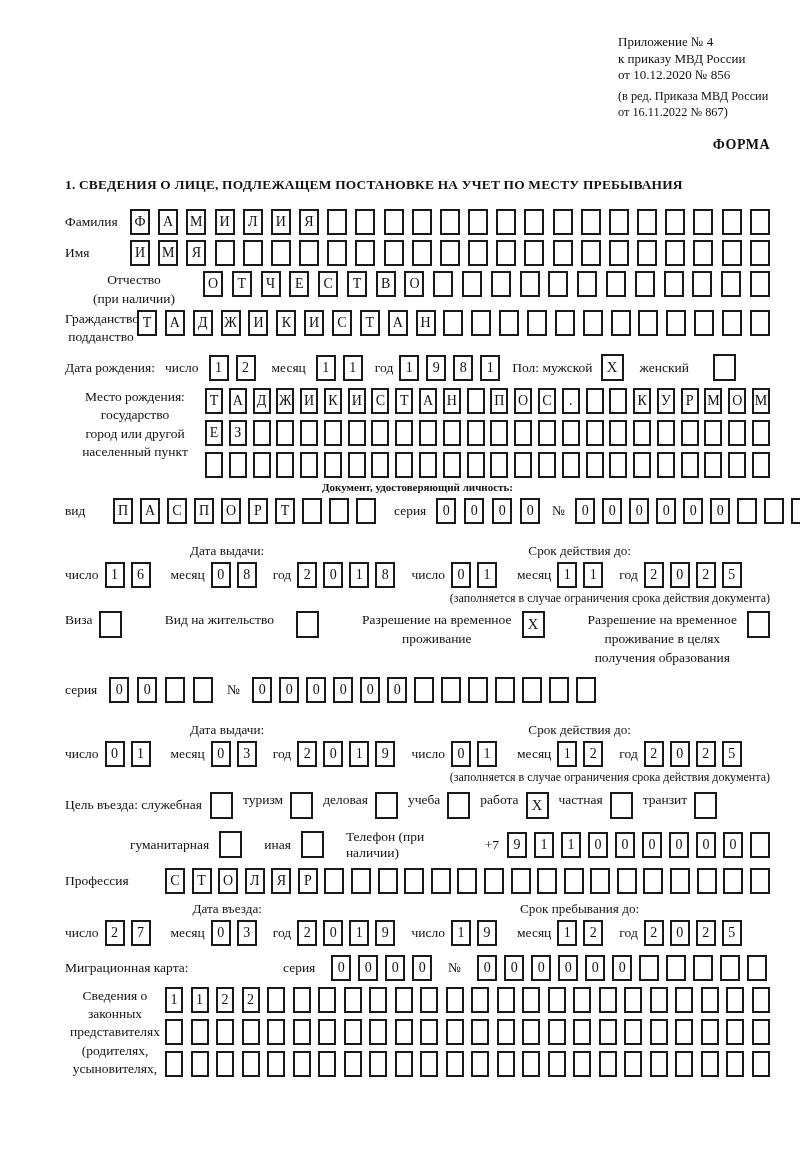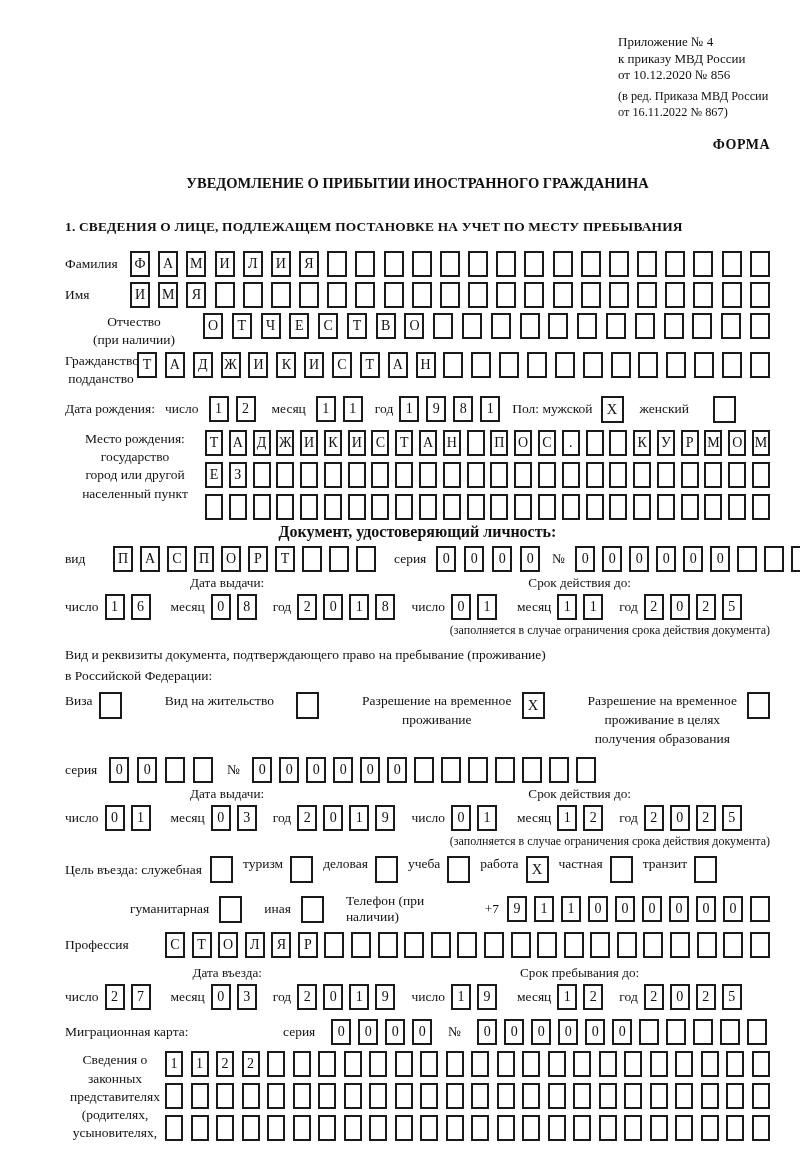--- a/index.html
+++ b/index.html
@@ -49,24 +49,24 @@
     width:23px; height:27px; flex-shrink:0;
     border:2px solid #1a1a1a; display:inline-flex; align-items:center; justify-content:center;
     font-size:14.5px;
   }
 
   
   .stack { flex:1; display:flex; flex-direction:column; }
   .stack .boxes { margin-bottom:6px; }
   .stack .boxes:last-child { margin-bottom:0; }
 
-  .center-bold { text-align:center; font-weight:bold; font-size:16px; margin-top:3px; }
+  .center-bold { text-align:center; font-weight:bold; font-size:11px; margin-top:3px; }
 
   
-  .dates { display:flex; margin-top:3px; }
+  .dates { display:flex; margin-top:19px; }
   .dates .dcol-l { width:46%; }
   .dates .dcol-r { width:54%; }
   .dhead { text-align:center; font-size:13.2px; }
   .dnums { display:flex; align-items:center; margin-top:3px; }
   .dnums .dl { margin:0 6px 0 0; }
   .dnums .grp { display:flex; }
   .dnums .grp .cell { margin-right:6px; }
   .note { text-align:right; font-size:12px; margin-top:3px; }
 
   .plain { margin-top:7px; line-height:1.55; }
@@ -98,21 +98,20 @@
     <div>к приказу МВД России</div>
     <div>от 10.12.2020 № 856</div>
     <div class="sub">
       <div>(в ред. Приказа МВД России</div>
       <div>от 16.11.2022 № 867)</div>
     </div>
   </div>
   <div class="forma">ФОРМА</div>
 
   <div class="title">
-    <div>УВЕДОМЛЕНИЕ О ПРИБЫТИИ ИНОСТРАННОГО ГРАЖДАНИНА</div>
   </div>
 
   <div class="sec-header">1. СВЕДЕНИЯ О ЛИЦЕ, ПОДЛЕЖАЩЕМ ПОСТАНОВКЕ НА УЧЕТ ПО МЕСТУ ПРЕБЫВАНИЯ</div>
 
   <div class="frow" style="margin-top:16px;">
     <span class="lbl w65">Фамилия</span>
     <div class="boxes sb">
         <span class="cell">Ф</span>
         <span class="cell">А</span>
         <span class="cell">М</span>
@@ -421,24 +420,20 @@
             <span class="cell">2</span>
             <span class="cell">0</span>
             <span class="cell">2</span>
             <span class="cell">5</span>
           </div>
       </div>
       <div class="note">(заполняется в случае ограничения срока действия документа)</div>
     </div>
   </div>
 
-  <div class="plain">
-    <div>Вид и реквизиты документа, подтверждающего право на пребывание (проживание)</div>
-    <div>в Российской Федерации:</div>
-  </div>
 
   <div class="permit-row">
     <div class="permit-item">
       <span class="txt">Виза</span>
       <span class="chk" style="margin-left:6px;"></span>
     </div>
     <div class="permit-item">
       <span class="txt">Вид на жительство</span>
       <span class="chk" style="margin-left:22px;"></span>
     </div>

